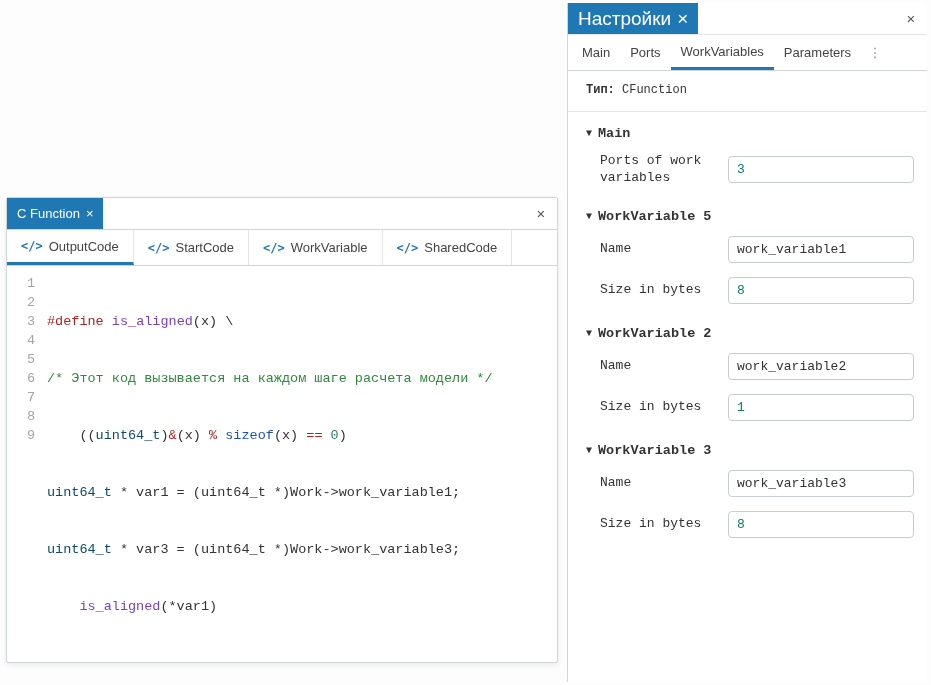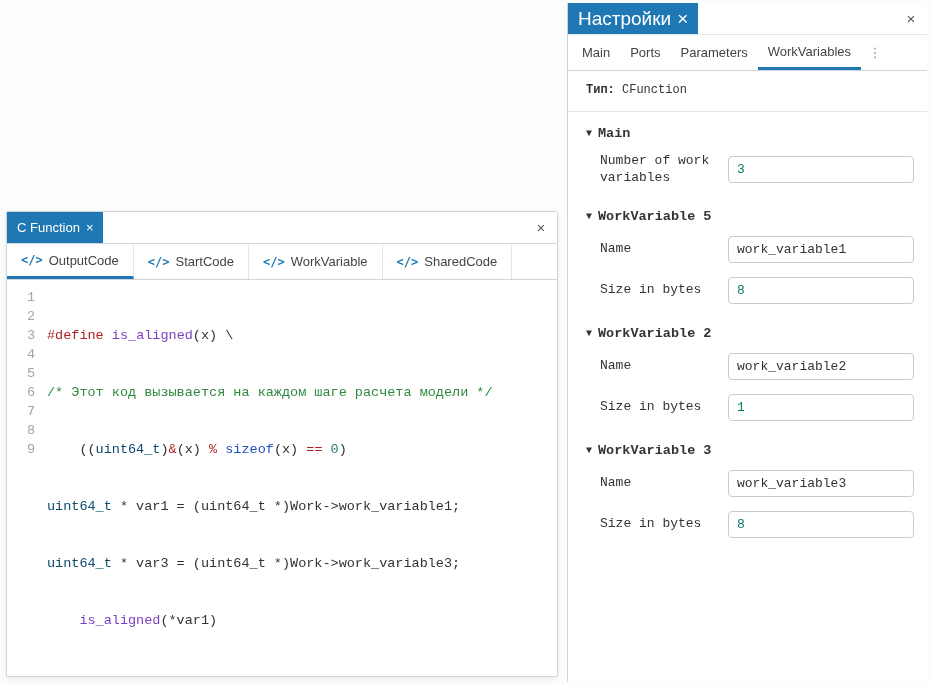--- a/index.html
+++ b/index.html
@@ -12,21 +12,21 @@
     height: 685px;
     position: relative;
     overflow: hidden;
   }
   .mono { font-family: Consolas, "Courier New", monospace; }
 
   
   .code-window {
     position: absolute;
     left: 6px;
-    top: 211px;
+    top: 197px;
     width: 552px;
     height: 466px;
     background: #fff;
     border: 1px solid #d0d5db;
     border-radius: 2px;
     box-shadow: 0 2px 6px rgba(0,0,0,0.08);
     display: flex;
     flex-direction: column;
   }
   .code-titlebar {
@@ -286,44 +286,44 @@
     <div class="settings-close">×</div>
   </div>
 
   <div class="settings-tabs">
     <div class="settings-tab">
         <span>Main</span>
       </div>
     <div class="settings-tab">
         <span>Ports</span>
       </div>
+    <div class="settings-tab active">
+        <span>WorkVariables</span>
+      </div>
     <div class="settings-tab">
         <span>Parameters</span>
-      </div>
-    <div class="settings-tab active">
-        <span>WorkVariables</span>
       </div>
     <div class="more">⋮</div>
   </div>
 
   <div class="type-row mono">
     <b>Тип:</b>
     <span> </span>
     <span>CFunction</span>
   </div>
 
   <div class="settings-body">
 
     <div class="section">
       <div class="section-header">
         <span class="tri">▼</span>
         <span>Main</span>
       </div>
       <div class="field-row">
-        <div class="field-label">Number of work variables</div>
+        <div class="field-label">Ports of work variables</div>
         <input class="field-input" value="3" style="">
       </div>
     </div>
 
     <div class="section">
       <div class="section-header">
         <span class="tri">▼</span>
         <span>WorkVariable 5</span>
       </div>
       <div class="field-row">

